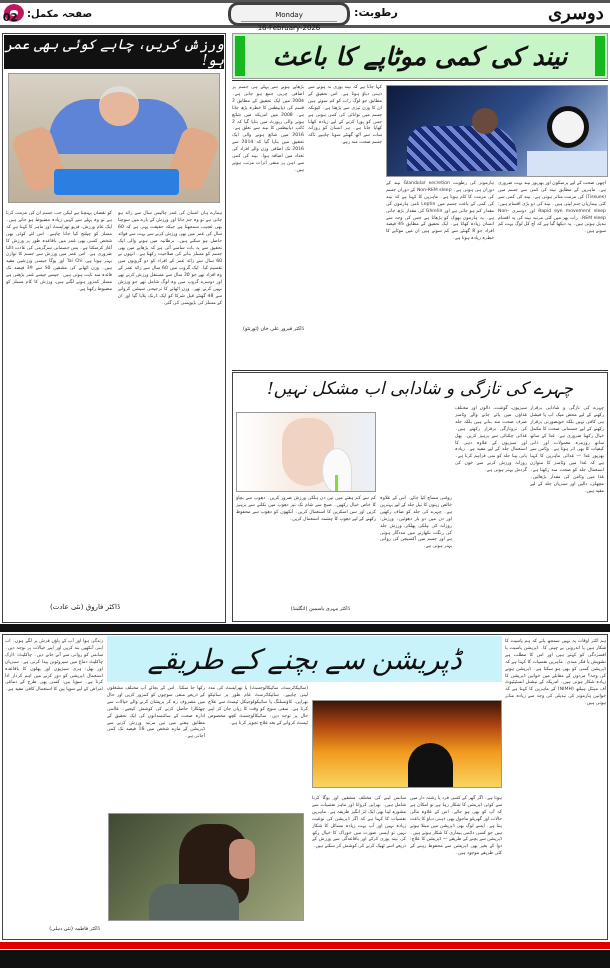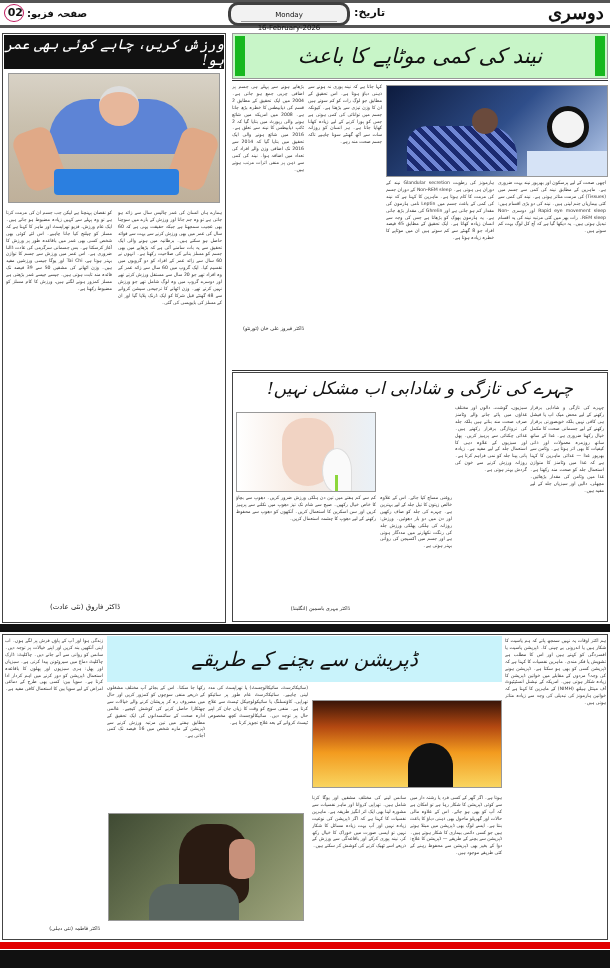--- a/index.html
+++ b/index.html
@@ -1,66 +1,66 @@
 <!DOCTYPE html>
 <html><head>
 <meta charset="utf-8">
 <style>
 *{box-sizing:border-box;margin:0;padding:0}
 body{width:610px;height:968px;background:#fff;font-family:"DejaVu Sans",sans-serif;overflow:hidden;position:relative;color:#111}
 .abs{position:absolute}
 .hdr{left:0;top:0;width:610px;height:28px;border-top:3px solid #555;border-bottom:3px solid #555;background:#fff}
 .pgnum{left:4px;top:4px;font-size:10px;font-weight:bold;display:flex;align-items:center;gap:3px;direction:rtl}
-.pgnum .circ{display:inline-block;border:1px solid #be185d;border-radius:50%;width:20px;height:18px;text-align:right;line-height:15px;font-size:11px;font-weight:bold}
+.pgnum .circ{display:inline-block;border:6px solid #be185d;border-radius:50%;width:20px;height:18px;text-align:right;line-height:15px;font-size:11px;font-weight:bold}
 .datebox{left:228px;top:2px;width:122px;height:24px;border:3px solid #404040;border-radius:10px;background:#f2f2f2;text-align:center;font-size:7px;font-weight:normal;line-height:10px;padding-top:5px}
 .datebox .ln{height:1px;background:#999;margin:1px 10px}
 .tarikh{left:354px;top:6px;font-size:11px;font-weight:bold}
 .logo{left:548px;top:2px;font-size:18px;font-weight:bold;font-family:"DejaVu Serif",serif}
 .txt{font-size:4.6px;line-height:6.9px;color:#333;direction:rtl;text-align:justify;overflow:hidden;font-family:"DejaVu Sans",sans-serif}
 .box{border:1px solid #444}
 .blackbar{background:#111}
 .img{border:1px solid #999;overflow:hidden}
 .byline{font-size:6px;color:#222;direction:rtl}
 .redbar{background:#e10000}
 </style>
 </head>
 <body>
 
 <div class="abs hdr"></div>
 <div class="abs pgnum">
-  <span>صفحہ فزیو:</span>
+  <span>صفحہ مکمل:</span>
   <span class="circ">02</span>
 </div>
 <div class="abs datebox">
   <div>Monday</div>
   <div class="ln"></div>
   <div>16-February-2026</div>
 </div>
-<div class="abs tarikh" style="direction:rtl">تاریخ:</div>
+<div class="abs tarikh" style="direction:rtl">رطوبت:</div>
 <div class="abs logo" style="direction:rtl">دوسری</div>
 
 <div class="abs box" style="left:2px;top:33px;width:224px;height:590px;"></div>
 <div class="abs blackbar" style="left:4px;top:35px;width:220px;height:34px;display:flex;align-items:center;justify-content:flex-start;">
   <span style="color:#fff;font-size:14px;font-family:'DejaVu Serif',serif;direction:rtl;font-style:italic">ورزش کریں، چاہے کوئی بھی عمر ہو!</span>
 </div>
 <div class="abs img" style="left:8px;top:73px;width:212px;height:130px;background:linear-gradient(180deg,#d8d2c6 0%,#c9c0ae 40%,#bfb09a 100%);">
   <div style="position:absolute;left:40px;top:25px;width:140px;height:55px;background:#5d84d6;border-radius:40px 40px 10px 10px"></div>
   <div style="position:absolute;left:90px;top:12px;width:40px;height:40px;background:#e7b79b;border-radius:50%;border-top:6px solid #ddd"></div>
   <div style="position:absolute;left:10px;top:55px;width:40px;height:60px;background:#e0a987;border-radius:12px;transform:rotate(-20deg)"></div>
   <div style="position:absolute;left:165px;top:55px;width:38px;height:60px;background:#e0a987;border-radius:12px;transform:rotate(20deg)"></div>
   <div style="position:absolute;left:45px;top:95px;width:125px;height:26px;background:#2b7fe0;border-radius:4px"></div>
 </div>
 <div class="abs txt" style="left:118px;top:210px;width:104px;height:370px;">ہمارے ہاں انسان کی عمر چالیس سال سے زائد ہو جاتی ہے تو وہ جم جانا اور ورزش کے بارے میں سوچنا بھی عجیب سمجھتا ہے جبکہ حقیقت یہی ہے کہ 60 سال کی عمر میں بھی ورزش کرنے سے بہت سے فوائد حاصل ہو سکتے ہیں۔ برطانیہ میں ہونے والی ایک تحقیق سے یہ بات سامنے آئی ہے کہ بڑھاپے میں بھی جسم کو مسلز بنانے کی صلاحیت رکھتا ہے۔ انہوں نے 60 سال سے زائد عمر کے افراد کو دو گروپوں میں تقسیم کیا۔ ایک گروپ میں 60 سال سے زائد عمر کے وہ افراد تھے جو 20 سال سے مستقل ورزش کرتے تھے اور دوسرے گروپ میں وہ لوگ شامل تھے جو ورزش نہیں کرتے تھے۔ وزن اٹھانے کا ترجیحی سیشن کروانے سے 48 گھنٹے قبل شرکا کو ایک ڈرنک پلایا گیا اور ان کے مسلز کی بایوپسی کی گئی۔</div>
 <div class="abs txt" style="left:6px;top:210px;width:106px;height:370px;">کو نقصان پہنچتا ہے لیکن جب جسم ان کی مرمت کرتا ہے تو وہ پہلے سے کہیں زیادہ مضبوط ہو جاتے ہیں۔ ایک عام ورزش، فزیو تھراپسٹ اور ماہر کا کہنا ہے کہ مسلز کو چیلنج کیا جانا چاہیے۔ اس لئے کوئی بھی شخص کسی بھی عمر میں باقاعدہ طور پر ورزش کا آغاز کرسکتا ہے۔ بس جسمانی سرگرمی کی عادت ڈالنا ضروری ہے۔ اس عمر میں ورزش سے جسم کا توازن بہتر ہوتا ہے، Tai Chi اور یوگا جیسی ورزشیں مفید ہیں۔ وزن اٹھانے کی مشقیں 50 سے 39 فیصد تک فائدہ مند ثابت ہوتی ہیں۔ جیسے جیسے عمر بڑھتی ہے مسلز کمزور ہونے لگتے ہیں، ورزش کا کام مسلز کو مضبوط رکھنا ہے۔</div>
 <div class="abs byline" style="left:20px;top:603px;width:100px;font-size:7px;">ڈاکٹر فاروق (نئی عادت)</div>
 
 <div class="abs" style="left:232px;top:33px;width:376px;height:46px;background:#c8f5c8;border:1px solid #999;display:flex;align-items:center;justify-content:center;">
   <div style="position:absolute;left:2px;top:2px;width:10px;height:40px;background:#17b81f"></div>
   <div style="position:absolute;right:2px;top:2px;width:10px;height:40px;background:#17b81f"></div>
-  <span style="font-size:21px;font-family:'DejaVu Serif',serif;direction:rtl;font-weight:normal;font-style:italic">نیند کی کمی موٹاپے کا باعث</span>
+  <span style="font-size:25px;font-family:'DejaVu Serif',serif;direction:rtl;font-weight:bold;font-style:italic">نیند کی کمی موٹاپے کا باعث</span>
 </div>
 <div class="abs" style="left:232px;top:80px;width:376px;height:1px;background:#333"></div>
 <div class="abs img" style="left:386px;top:85px;width:222px;height:92px;background:linear-gradient(135deg,#0d1b3e 0%,#2f4e8a 50%,#bcd0f0 100%);">
   <div style="position:absolute;left:20px;top:40px;width:110px;height:45px;background:repeating-linear-gradient(45deg,#1b2a70 0 5px,#6f86d4 5px 9px);border-radius:20px 30px 0 0"></div>
   <div style="position:absolute;left:85px;top:22px;width:26px;height:26px;background:#6a4a3c;border-radius:50%"></div>
   <div style="position:absolute;left:160px;top:20px;width:42px;height:42px;background:#f3f3f3;border:5px solid #111;border-radius:50%"></div>
   <div style="position:absolute;left:140px;top:65px;width:82px;height:27px;background:#d6e3f6"></div>
 </div>
 <div class="abs txt" style="left:498px;top:180px;width:108px;height:150px;">اچھی صحت کے لیے پرسکون اور بھرپور نیند بہت ضروری ہے۔ ماہرین کے مطابق نیند کی کمی سے جسم میں (Tissues) کی مرمت متاثر ہوتی ہے۔ نیند کی کمی سے کئی بیماریاں جنم لیتی ہیں۔ نیند کی دو بڑی اقسام ہیں: Rapid eye movement sleep اور دوسری Non-REM sleep۔ رات بھر میں کئی مرتبہ نیند کی یہ اقسام تبدیل ہوتی ہیں۔ یہ دیکھا گیا ہے کہ آج کل لوگ بہت کم سوتے ہیں۔</div>
 <div class="abs txt" style="left:386px;top:180px;width:108px;height:150px;">ہارمونز کی رطوبت Glandular secretion نیند کے دوران ہی ہوتی ہے۔ Non-REM sleep کے دوران جسم کی مرمت کا کام ہوتا ہے۔ ماہرین کا کہنا ہے کہ نیند کی کمی کے باعث جسم میں Leptin نامی ہارمون کی مقدار کم ہو جاتی ہے اور Ghrelin کی مقدار بڑھ جاتی ہے۔ یہ ہارمون بھوک کو بڑھاتا ہے جس کی وجہ سے انسان زیادہ کھاتا ہے۔ ایک تحقیق کے مطابق 45 فیصد افراد جو 8 گھنٹے سے کم سوتے ہیں ان میں موٹاپے کا خطرہ زیادہ ہوتا ہے۔</div>
@@ -81,21 +81,21 @@
 <div class="abs txt" style="left:530px;top:405px;width:74px;height:212px;">چہرے کی تازگی و شادابی برقرار رکھنے کے لیے محض میک اپ یا فیشل ہی کافی نہیں بلکہ خوبصورتی برقرار رکھنے کے لیے جسمانی صحت کا مکمل خیال رکھنا ضروری ہے۔ غذا کے ساتھ ساتھ روزمرہ معمولات اور ذاتی کیفیات کا بھی اثر ہوتا ہے۔ وٹامن سے بھرپور غذا — غذائی ماہرین کا کہنا ہے کہ غذا میں وٹامنز کا متوازن استعمال جلد کو صحت مند رکھتا ہے۔ غذا میں وٹامن کی مقدار بڑھائیں۔ مچھلی، دالیں اور سبزیاں جلد کے لیے مفید ہیں۔</div>
 <div class="abs txt" style="left:455px;top:405px;width:72px;height:212px;">سبزیوں، گوشت، دالوں اور مختلف غذاؤں میں پائے جانے والے وٹامنز صرف صحت مند بناتے ہیں بلکہ جلد کی تروتازگی برقرار رکھتے ہیں۔ غذائی چکنائی سے پرہیز کریں۔ پھل اور سبزیوں کے علاوہ دہی کا استعمال جلد کے لیے مفید ہے۔ زیادہ پانی پینا جلد کو نمی فراہم کرتا ہے۔ روزانہ ورزش کرنے سے خون کی گردش بہتر ہوتی ہے۔</div>
 <div class="abs txt" style="left:380px;top:495px;width:72px;height:122px;">روغنی مساج کیا جائے۔ اس کے علاوہ خالص زیتون کا تیل جلد کے لیے بہترین ہے۔ چہرے کی جلد کو صاف رکھیں اور دن میں دو بار دھوئیں۔ ورزش: روزانہ کی ہلکی پھلکی ورزش جلد کی رنگت نکھارنے میں مددگار ہوتی ہے اور جسم میں آکسیجن کی روانی بہتر ہوتی ہے۔</div>
 <div class="abs txt" style="left:236px;top:495px;width:140px;height:100px;">کم سے کم ہفتے میں تین دن ہلکی ورزش ضرور کریں۔ دھوپ سے بچاؤ کا خاص خیال رکھیں۔ صبح سے شام تک تیز دھوپ میں نکلنے سے پرہیز کریں اور سن اسکرین کا استعمال کریں۔ آنکھوں کو دھوپ سے محفوظ رکھنے کے لیے دھوپ کا چشمہ استعمال کریں۔</div>
 <div class="abs byline" style="left:250px;top:605px;width:100px;font-size:5px;">ڈاکٹر مہری یاسمین (انگلینڈ)</div>
 
 <div class="abs blackbar" style="left:0;top:624px;width:610px;height:8px;"></div>
 
 <div class="abs box" style="left:2px;top:634px;width:606px;height:306px;"></div>
 <div class="abs" style="left:107px;top:636px;width:395px;height:46px;background:#c9f3fb;display:flex;align-items:center;justify-content:center;">
-  <span style="font-size:20px;font-family:Liberation Sans, sans-serif;direction:rtl;font-style:italic">ڈپریشن سے بچنے کے طریقے</span>
+  <span style="font-size:28px;font-family:Liberation Serif, serif;direction:rtl;font-style:italic">ڈپریشن سے بچنے کے طریقے</span>
 </div>
 <div class="abs txt" style="left:505px;top:638px;width:101px;height:296px;">ہم اکثر اوقات یہ نہیں سمجھ پاتے کہ ہم یاسیت کا شکار ہیں یا اندرونی بے چینی کا۔ ڈپریشن یاسیت یا افسردگی کو کہتے ہیں اور اس کا مطلب ہے تشویش یا فکر مندی۔ ماہرین نفسیات کا کہنا ہے کہ ڈپریشن کسی کو بھی ہو سکتا ہے۔ ڈپریشن ہونے کی وجہ؟ مردوں کے مقابلے میں خواتین ڈپریشن کا زیادہ شکار ہوتی ہیں۔ امریکہ کے نیشنل انسٹیٹیوٹ آف مینٹل ہیلتھ (NIMH) کے ماہرین کا کہنا ہے کہ خواتین ہارمونز کی تبدیلی کی وجہ سے زیادہ متاثر ہوتی ہیں۔</div>
 <div class="abs img" style="left:312px;top:700px;width:190px;height:88px;background:linear-gradient(180deg,#3a1508 0%,#b34811 30%,#f39b1f 60%,#f9d560 100%);">
   <div style="position:absolute;left:95px;top:42px;width:45px;height:46px;background:#111;border-radius:50% 50% 0 0"></div>
 </div>
 <div class="abs txt" style="left:410px;top:795px;width:92px;height:140px;">ہوتا ہے۔ اگر گھر کے کسی فرد یا رشتہ دار میں سے کوئی ڈپریشن کا شکار رہا ہے تو امکان ہے کہ آپ کو بھی ہو جائے۔ اس کے علاوہ مالی حالات اور گھریلو ماحول بھی ذہنی دباؤ کا باعث بنتا ہے۔ ایسے لوگ بھی ڈپریشن میں مبتلا ہوتے ہیں جو کسی دائمی بیماری کا شکار ہوتے ہیں۔ ڈپریشن سے بچنے کے طریقے — ڈپریشن کا علاج: دوا کے بغیر بھی ڈپریشن سے محفوظ رہنے کے کئی طریقے موجود ہیں۔</div>
 <div class="abs txt" style="left:312px;top:795px;width:94px;height:140px;">سانس لینے کی مختلف مشقیں اور یوگا کرنا شامل ہیں۔ تھراپی کروانا اور ماہر نفسیات سے مشورہ لینا بھی ایک اثر انگیز طریقہ ہے۔ ماہرین نفسیات کا کہنا ہے کہ اگر ڈپریشن کی نوعیت زیادہ نہیں اور آپ بہت زیادہ مسائل کا شکار نہیں تو ایسی صورت میں خوراک کا خیال رکھ کر، نیند پوری کرکے اور باقاعدگی سے ورزش کے ذریعے اسے ٹھیک کرنے کی کوشش کر سکتے ہیں۔</div>
 <div class="abs txt" style="left:208px;top:685px;width:100px;height:110px;">(سائیکاٹرسٹ، سائیکالوجسٹ) یا تھراپسٹ کی مدد لینی چاہیے۔ سائیکاٹرسٹ عام طور پر سائیکو تھراپی، کاؤنسلنگ یا سائیکولوجیکل ٹیسٹ سے علاج کرتا ہے۔ منفی سوچ کو وقت کا زیاں جان کر اپنے حال پر توجہ دیں۔ سائیکالوجسٹ کچھ مخصوص ٹیسٹ کروانے کے بعد علاج تجویز کرتا ہے۔</div>
 <div class="abs txt" style="left:107px;top:685px;width:98px;height:110px;">رکھا جا سکتا۔ اس کے بجائے آپ مختلف مشغلوں کے ذریعے منفی سوچوں کو کمزور کریں اور حال میں مصروف رہ کر پریشان کرنے والے خیالات سے چھٹکارا حاصل کرنے کی کوشش کیجیے۔ عالمی ادارہ صحت کے سائنسدانوں کی ایک تحقیق کے مطابق ہفتے میں تین مرتبہ ورزش کرنے سے ڈپریشن کے مارے شخص میں 16 فیصد تک کمی آجاتی ہے۔</div>
 <div class="abs img" style="left:108px;top:813px;width:196px;height:108px;background:linear-gradient(135deg,#3f4a33 0%,#6f7a56 50%,#a0a67d 100%);">

